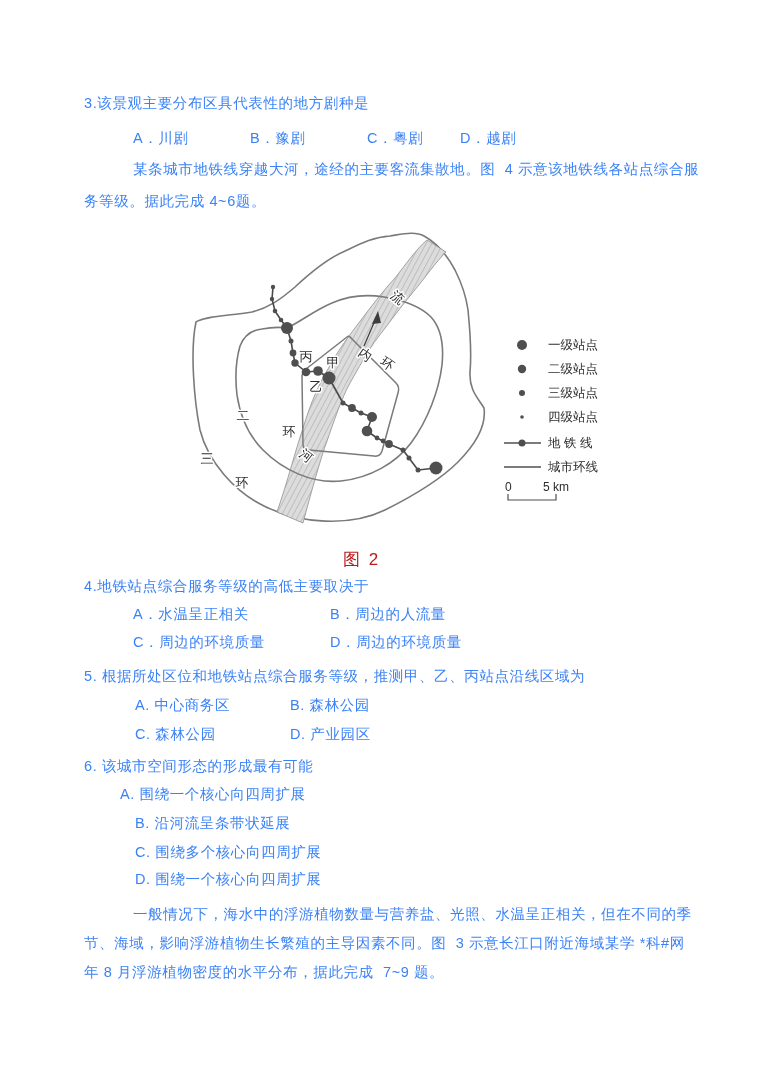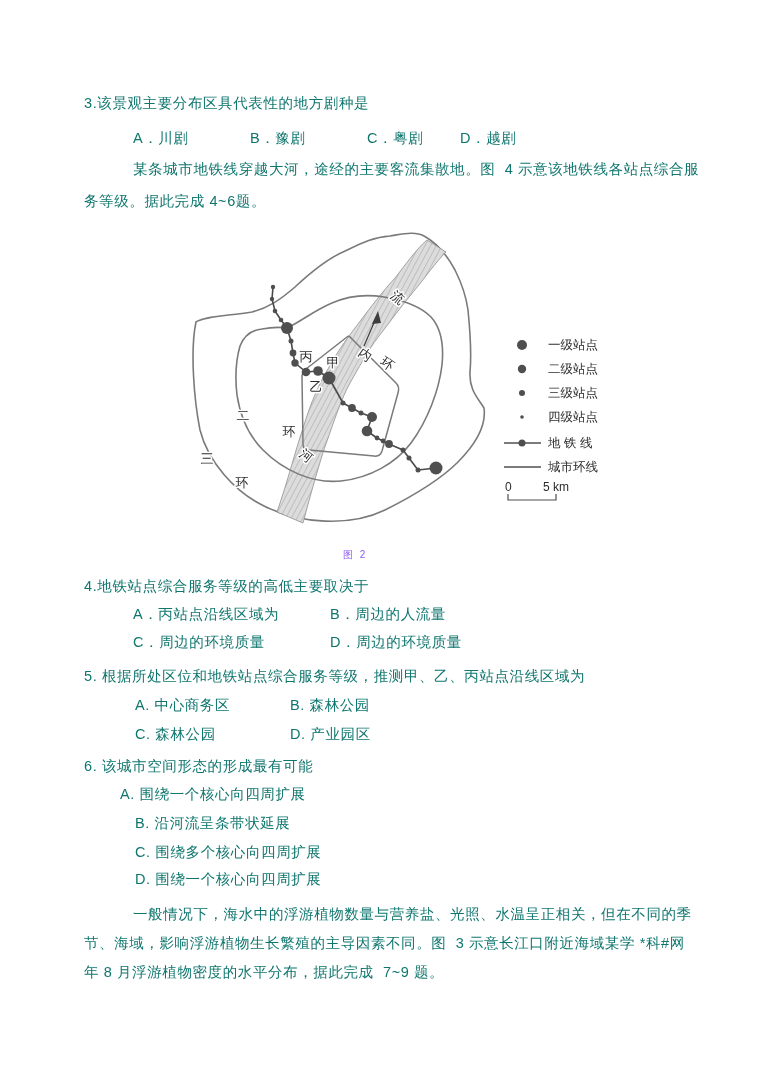--- a/index.html
+++ b/index.html
@@ -3,24 +3,24 @@
 <meta charset="utf-8">
 <style>
   html,body{margin:0;padding:0;}
   body{
     width:761px;height:1076px;position:relative;background:#ffffff;
     font-family:"Liberation Sans","DejaVu Sans",sans-serif;
     color:#141414;overflow:hidden;
   }
   .tline{
     position:absolute;font-size:14.5px;line-height:17px;
-    letter-spacing:0.6px;white-space:pre;color:#0f766e;
+    letter-spacing:0.6px;white-space:pre;color:#3b82f6;
   }
   .caption{
-    position:absolute;font-size:10px;letter-spacing:2px;color:#8b5cf6;
+    position:absolute;font-size:17px;letter-spacing:2px;color:#b91c1c;
   }
   #mapsvg{position:absolute;left:150px;top:225px;}
   .ring{fill:none;stroke:#7a7a7a;stroke-width:1.6;stroke-linejoin:round;}
   .innerring{fill:none;stroke:#7a7a7a;stroke-width:1.5;stroke-linejoin:round;}
   .riverband{fill:url(#hatch);stroke:#8f8f8f;stroke-width:0.8;}
   .metro{fill:none;stroke:#4a4a4a;stroke-width:1.6;stroke-linejoin:round;}
   .stn{fill:#4f4f4f;}
   .maplabel{
     font-size:13px;fill:#2b2b2b;text-anchor:middle;
     paint-order:stroke;stroke:#ffffff;stroke-width:3px;stroke-linejoin:round;
@@ -169,21 +169,21 @@
 
     <text class="scaletxt" x="505" y="491">0</text>
     <text class="scaletxt" x="543" y="491">5 km</text>
     <path d="M 508,494 L 508,500 L 556,500 L 556,494" fill="none" stroke="#4f4f4f" stroke-width="1.2"></path>
   </g>
 </svg>
 
 <div class="caption" style="left:343px;top:548px">图 2</div>
 
 <div class="tline" style="left:84px;top:578px">4.地铁站点综合服务等级的高低主要取决于</div>
-<div class="tline" style="left:133px;top:606px">A．丙站点沿线区域为</div>
+<div class="tline" style="left:133px;top:606px">A．水温呈正相关</div>
 <div class="tline" style="left:330px;top:606px">B．周边的人流量</div>
 <div class="tline" style="left:133px;top:634px">C．周边的环境质量</div>
 <div class="tline" style="left:330px;top:634px">D．周边的环境质量</div>
 
 <div class="tline" style="left:84px;top:668px">5. 根据所处区位和地铁站点综合服务等级，推测甲、乙、丙站点沿线区域为</div>
 <div class="tline" style="left:135px;top:697px">A. 中心商务区</div>
 <div class="tline" style="left:290px;top:697px">B. 森林公园</div>
 <div class="tline" style="left:135px;top:726px">C. 森林公园</div>
 <div class="tline" style="left:290px;top:726px">D. 产业园区</div>
 

